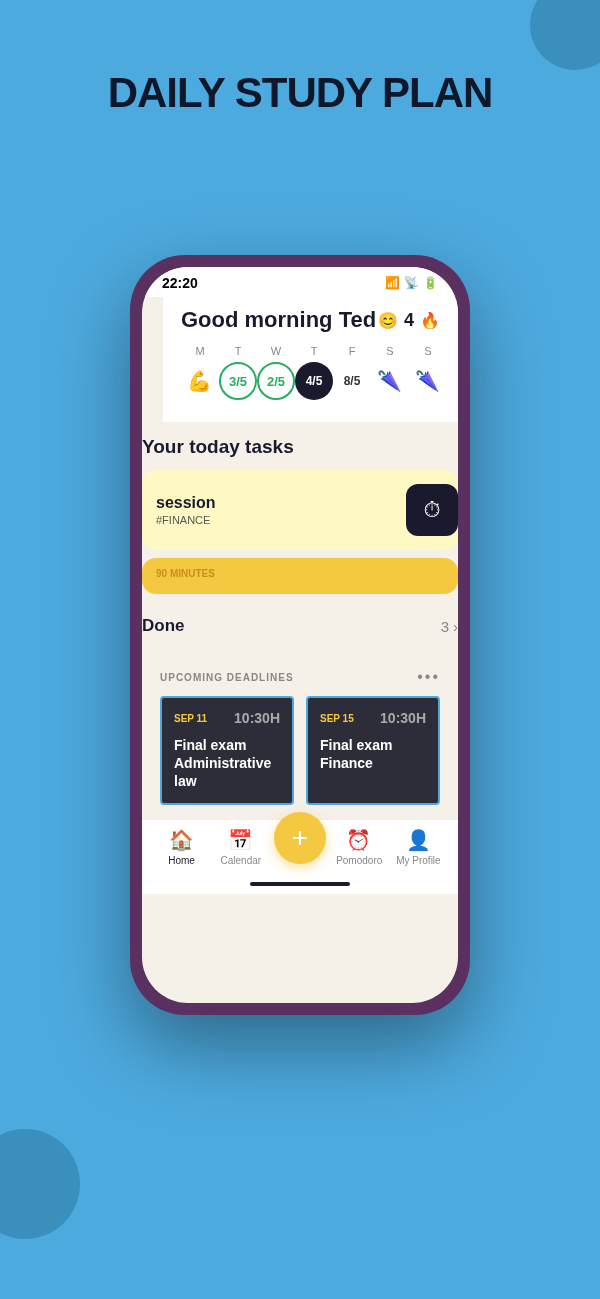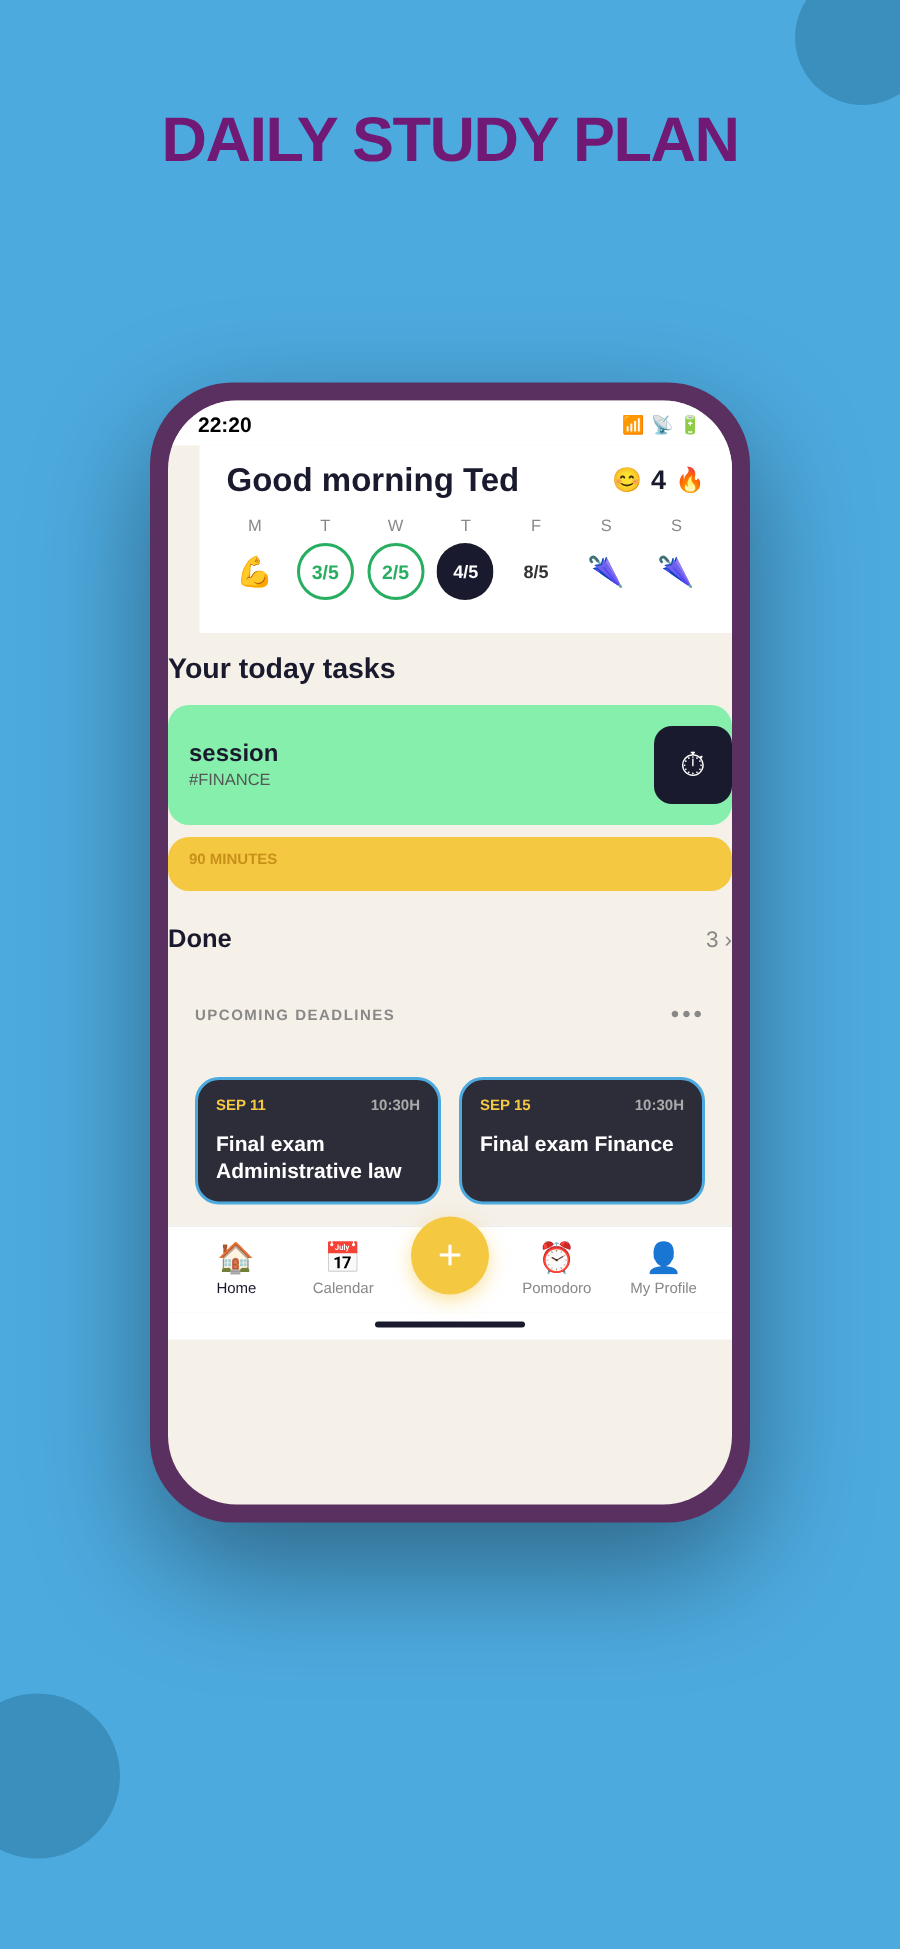--- a/index.html
+++ b/index.html
@@ -34,34 +34,34 @@
 
     
     .header-text {
       position: absolute;
       top: 70px;
       left: 0;
       right: 0;
       text-align: center;
       font-size: 42px;
       font-weight: 900;
-      color: #701a75;
+      color: #0f172a;
       line-height: 1.1;
       letter-spacing: -1px;
       text-transform: uppercase;
       padding: 0 24px;
     }
 
     
     .phone-frame {
       position: absolute;
       top: 255px;
       left: 50%;
       transform: translateX(-50%);
-      width: 400px;
+      width: 340px;
       height: 760px;
       background: #5a3060;
       border-radius: 55px;
       padding: 12px;
       box-shadow: 0 30px 80px rgba(0,0,0,0.4);
     }
 
     .phone-inner {
       width: 100%;
       height: 100%;
@@ -167,21 +167,21 @@
 
     .section-title {
       font-size: 19px;
       font-weight: 700;
       color: #1a1a2e;
       margin-bottom: 12px;
     }
 
     
     .task-card-active {
-      background: #86efac;
+      background: #fef9c3;
       border-radius: 14px;
       display: flex;
       align-items: center;
       justify-content: space-between;
       padding: 14px 0 14px 14px;
       margin-bottom: 8px;
       overflow: hidden;
     }
     .task-left {
       display: flex;
@@ -293,39 +293,38 @@
       letter-spacing: 2px;
     }
 
     .deadlines-row {
       display: flex;
       gap: 12px;
     }
     .deadline-card {
       flex: 1;
       background: #2d2d3a;
-      border-radius: 16px;
+      border-radius: 4px;
       padding: 12px;
       border: 2px solid #4DAADF;
-      margin-top: 22px;
     }
     .deadline-top {
       display: flex;
       justify-content: space-between;
       align-items: center;
       margin-bottom: 10px;
     }
     .deadline-date {
       font-size: 10px;
       font-weight: 700;
       color: #F5C842;
       text-transform: uppercase;
     }
     .deadline-time {
-      font-size: 10px;
+      font-size: 14px;
       font-weight: 600;
       color: #aaa;
     }
     .deadline-title {
       font-size: 14px;
       font-weight: 700;
       color: white;
       line-height: 1.3;
     }
 

